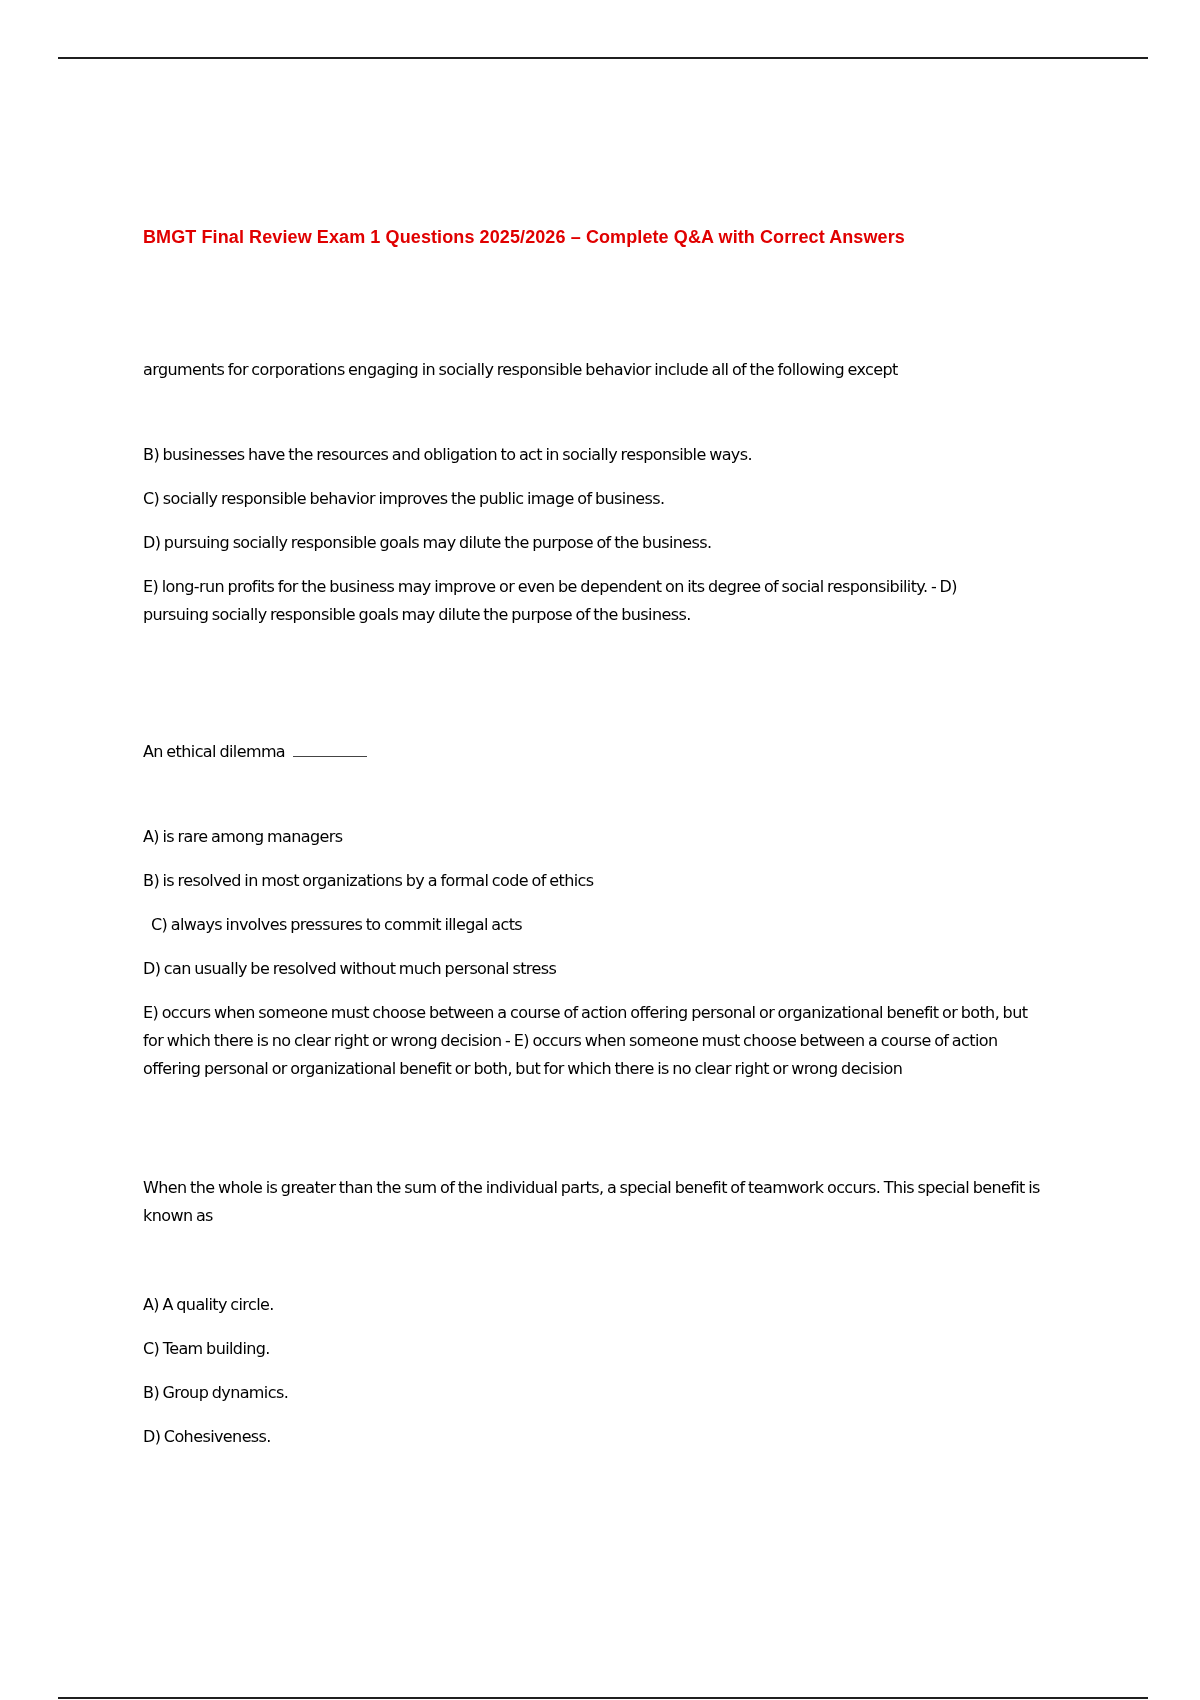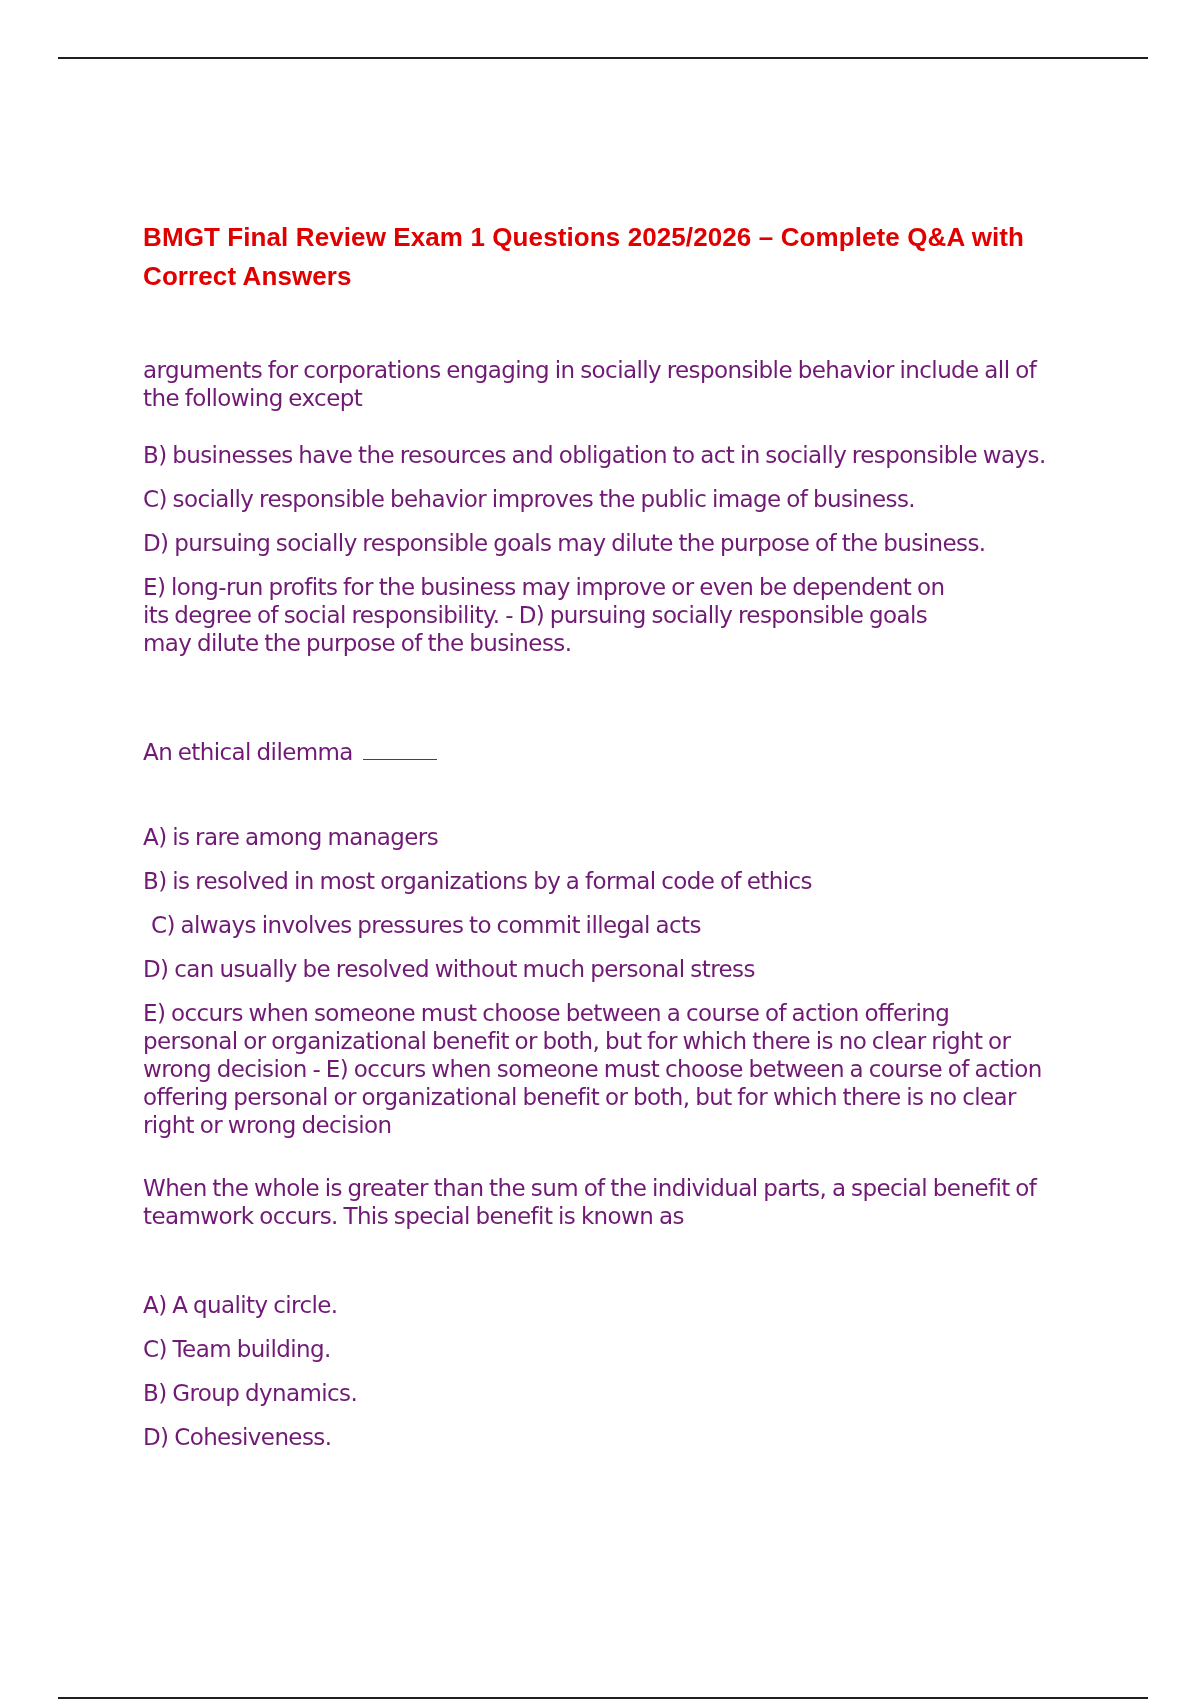--- a/index.html
+++ b/index.html
@@ -26,33 +26,33 @@
     .rule.bottom { top: 1697px; }
 
     .title {
       position: absolute;
       left: 143px;
       top: 218px;
       width: 930px;
       margin: 0;
       font-family: "Liberation Sans", "DejaVu Sans", sans-serif;
       font-weight: 700;
-      font-size: 26px;
+      font-size: 18px;
       line-height: 39px;
       color: #e00000;
       letter-spacing: 0.1px;
     }
 
     .block {
       position: absolute;
       left: 143px;
       width: 930px;
       font-family: "DejaVu Sans", "Liberation Sans", sans-serif;
-      font-size: 23px;
-      color: #701a75;
+      font-size: 16px;
+      color: #000000;
       letter-spacing: -0.6px;
       word-spacing: -1px;
     }
     .line {
       display: block;
       line-height: 28px;
       white-space: normal;
     }
     .option {
       display: block;

